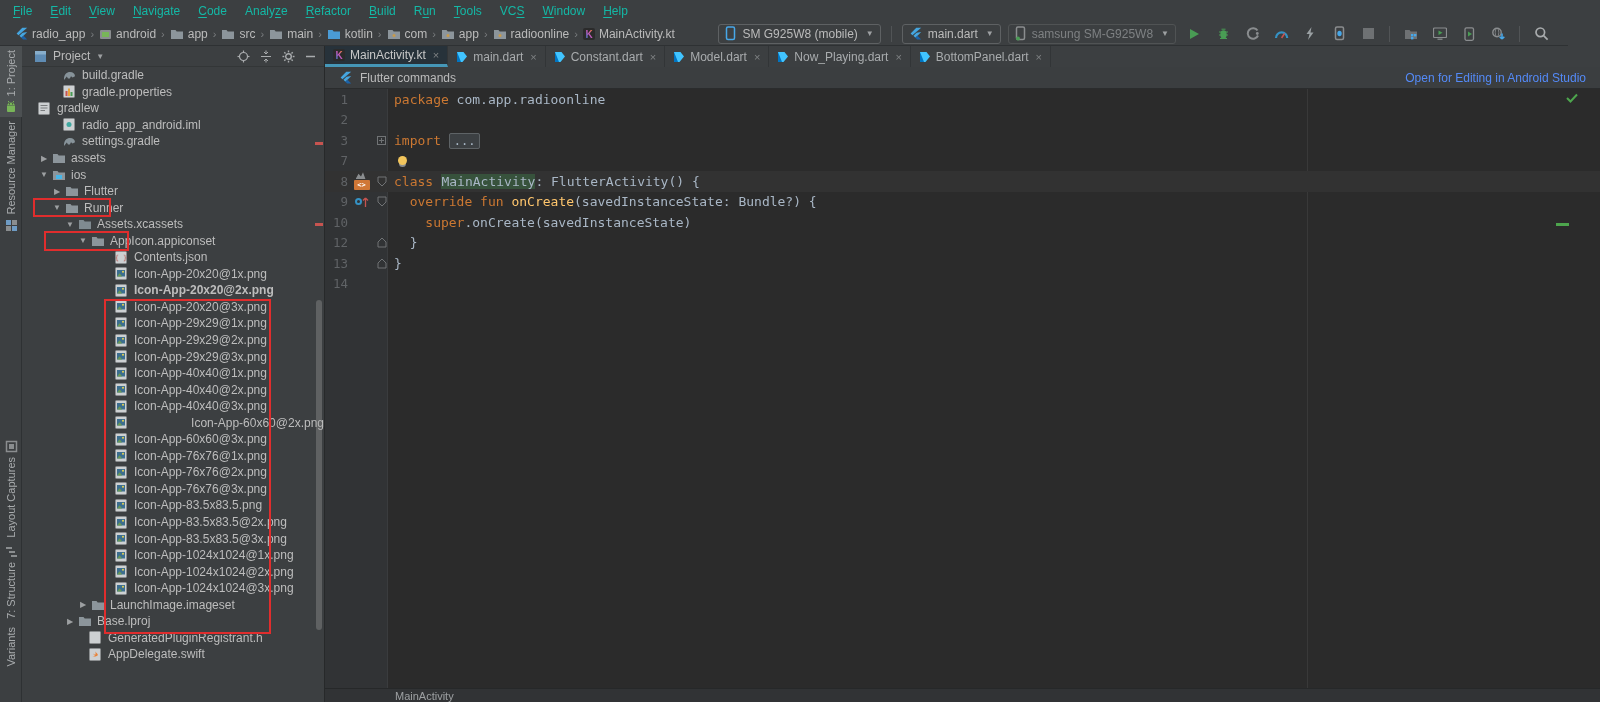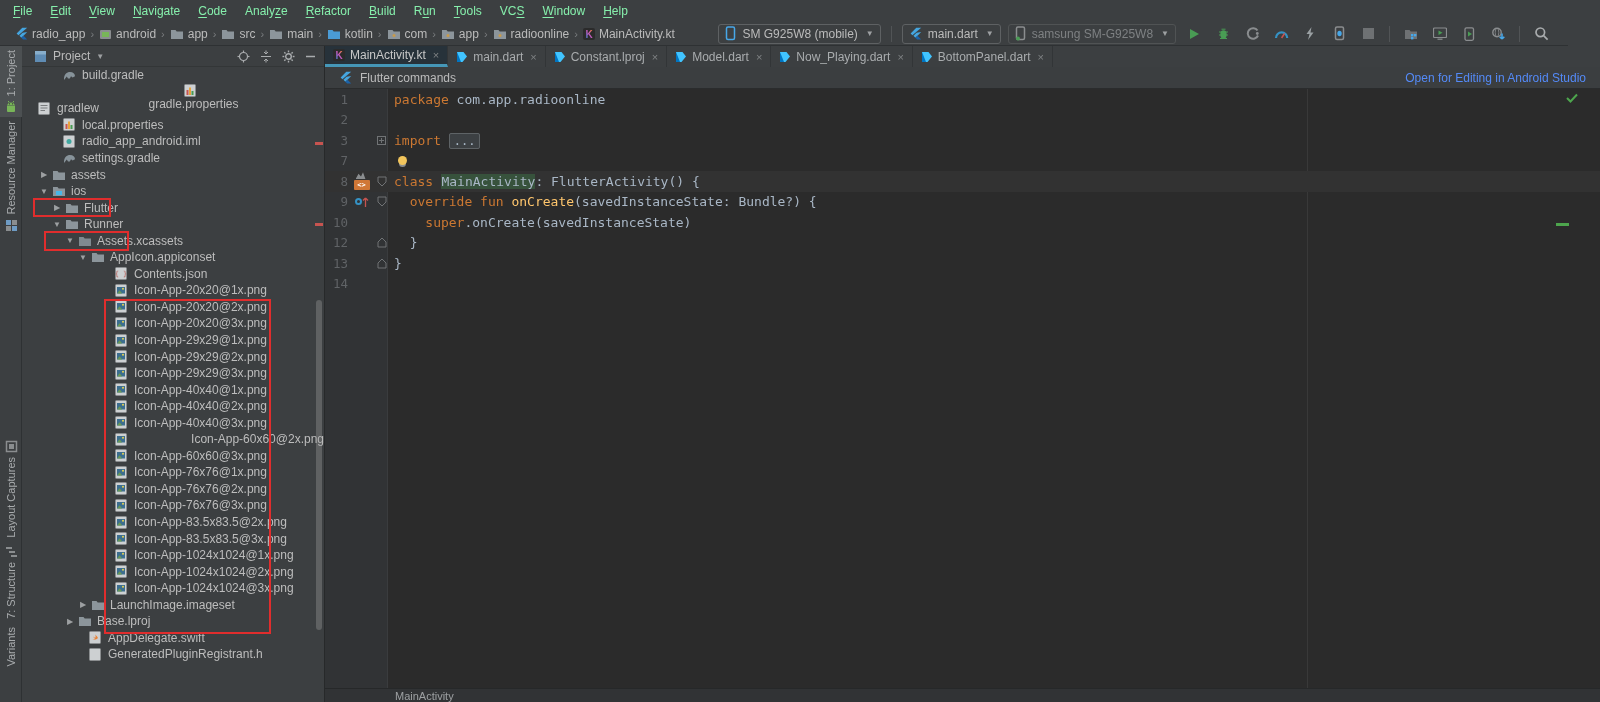--- a/index.html
+++ b/index.html
@@ -3,21 +3,21 @@
 <meta charset="utf-8">
 <style>
   * { margin:0; padding:0; box-sizing:border-box; }
   html,body { width:1600px; height:702px; overflow:hidden; background:#3C3F41;
     font-family:"Liberation Sans", sans-serif; font-size:12px; color:#BBBBBB; }
   .app { position:relative; width:1600px; height:702px; }
 
   
   .menubar { position:absolute; left:0; top:0; width:1600px; height:22px;
     display:flex; align-items:center; padding-left:4px; background:#3C3F41; }
-  .mitem { padding:0 9px; line-height:22px; color:#86efac; cursor:default; }
+  .mitem { padding:0 9px; line-height:22px; color:#14b8a6; cursor:default; }
   .mitem u { text-underline-offset:2px; }
 
   
   .toolbar2 { position:absolute; left:0; top:22px; width:1568px; height:24px;
     display:flex; align-items:center; justify-content:space-between;
     background:#3C3F41; border-bottom:1px solid #2E3133; padding:0 16px 0 14px; }
   .crumbs { display:flex; align-items:center; white-space:nowrap; overflow:hidden; }
   .crumb { display:flex; align-items:center; gap:4px; margin:0 1px; }
   .crumb .lbl { color:#BBBBBB; }
   .crumb .lbl.sq { text-decoration:underline; text-decoration-style:wavy;
@@ -482,21 +482,21 @@
     </div>
     <div class="tree">
         <div class="trow" style="padding-left: 41px;">
           <span class="ticn" style="display: inline-flex; align-items: center;">
             <svg width="13" height="11">
               <path d="M1 9c0-4.5 2.8-7 6-7 3 0 5 2 5 4.2L9.6 7.5 8 6.3 6.8 8.6H5L3.8 6.5 1 10z" fill="#87939A"></path>
             </svg>
           </span>
           <span>build.gradle</span>
         </div>
-        <div class="trow" style="padding-left: 41px; flex-direction: column;">
+        <div class="trow" style="padding-left: 41px;">
           <span class="ticn" style="display: inline-flex; align-items: center;">
             <svg width="12" height="13">
               <rect x="0.5" y="0.5" width="11" height="12" rx="1" fill="#CDD0D2" stroke="#8A8D8F"></rect>
               <rect x="2.5" y="6" width="2" height="5" fill="#C75450"></rect>
               <rect x="5" y="3.5" width="2" height="7.5" fill="#E8A33D"></rect>
               <rect x="7.5" y="7" width="2" height="4" fill="#499C54"></rect>
             </svg>
           </span>
           <span>gradle.properties</span>
         </div>
@@ -508,31 +508,20 @@
               <rect x="2.5" y="5.5" width="7" height="1" fill="#7A7D7F"></rect>
               <rect x="2.5" y="8" width="4.5" height="1" fill="#7A7D7F"></rect>
             </svg>
           </span>
           <span>gradlew</span>
         </div>
         <div class="trow" style="padding-left: 41px;">
           <span class="ticn" style="display: inline-flex; align-items: center;">
             <svg width="12" height="13">
               <rect x="0.5" y="0.5" width="11" height="12" rx="1" fill="#CDD0D2" stroke="#8A8D8F"></rect>
-              <rect x="2.5" y="6" width="2" height="5" fill="#C75450"></rect>
-              <rect x="5" y="3.5" width="2" height="7.5" fill="#E8A33D"></rect>
-              <rect x="7.5" y="7" width="2" height="4" fill="#499C54"></rect>
-            </svg>
-          </span>
-          <span>local.properties</span>
-        </div>
-        <div class="trow" style="padding-left: 41px;">
-          <span class="ticn" style="display: inline-flex; align-items: center;">
-            <svg width="12" height="13">
-              <rect x="0.5" y="0.5" width="11" height="12" rx="1" fill="#CDD0D2" stroke="#8A8D8F"></rect>
               <circle cx="6" cy="6.5" r="2.5" fill="#3FA8A0"></circle>
             </svg>
           </span>
           <span>radio_app_android.iml</span>
         </div>
         <div class="trow" style="padding-left: 41px;">
           <span class="ticn" style="display: inline-flex; align-items: center;">
             <svg width="13" height="11">
               <path d="M1 9c0-4.5 2.8-7 6-7 3 0 5 2 5 4.2L9.6 7.5 8 6.3 6.8 8.6H5L3.8 6.5 1 10z" fill="#87939A"></path>
             </svg>
@@ -607,21 +596,21 @@
           <span class="ticn" style="display: inline-flex; align-items: center;">
             <svg width="12" height="13">
               <rect x="0.5" y="0.5" width="11" height="12" rx="1" fill="#CDD0D2" stroke="#8A8D8F"></rect>
               <rect x="2" y="3" width="8" height="6.5" fill="#3C6E8F"></rect>
               <path d="M2 9.5l2.6-3.2 2.6 3.2z" fill="#6A9955"></path>
               <circle cx="8" cy="4.7" r="1" fill="#E8D44D"></circle>
             </svg>
           </span>
           <span>Icon-App-20x20@1x.png</span>
         </div>
-        <div class="trow" style="padding-left: 93px;">
+        <div class="trow" style="padding-left: 93px; font-weight: bold;">
           <span class="ticn" style="display: inline-flex; align-items: center;">
             <svg width="12" height="13">
               <rect x="0.5" y="0.5" width="11" height="12" rx="1" fill="#CDD0D2" stroke="#8A8D8F"></rect>
               <rect x="2" y="3" width="8" height="6.5" fill="#3C6E8F"></rect>
               <path d="M2 9.5l2.6-3.2 2.6 3.2z" fill="#6A9955"></path>
               <circle cx="8" cy="4.7" r="1" fill="#E8D44D"></circle>
             </svg>
           </span>
           <span>Icon-App-20x20@2x.png</span>
         </div>
@@ -749,20 +738,31 @@
         <div class="trow" style="padding-left: 93px;">
           <span class="ticn" style="display: inline-flex; align-items: center;">
             <svg width="12" height="13">
               <rect x="0.5" y="0.5" width="11" height="12" rx="1" fill="#CDD0D2" stroke="#8A8D8F"></rect>
               <rect x="2" y="3" width="8" height="6.5" fill="#3C6E8F"></rect>
               <path d="M2 9.5l2.6-3.2 2.6 3.2z" fill="#6A9955"></path>
               <circle cx="8" cy="4.7" r="1" fill="#E8D44D"></circle>
             </svg>
           </span>
           <span>Icon-App-76x76@3x.png</span>
+        </div>
+        <div class="trow" style="padding-left: 93px;">
+          <span class="ticn" style="display: inline-flex; align-items: center;">
+            <svg width="12" height="13">
+              <rect x="0.5" y="0.5" width="11" height="12" rx="1" fill="#CDD0D2" stroke="#8A8D8F"></rect>
+              <rect x="2" y="3" width="8" height="6.5" fill="#3C6E8F"></rect>
+              <path d="M2 9.5l2.6-3.2 2.6 3.2z" fill="#6A9955"></path>
+              <circle cx="8" cy="4.7" r="1" fill="#E8D44D"></circle>
+            </svg>
+          </span>
+          <span>Icon-App-83.5x83.5.png</span>
         </div>
         <div class="trow" style="padding-left: 93px;">
           <span class="ticn" style="display: inline-flex; align-items: center;">
             <svg width="12" height="13">
               <rect x="0.5" y="0.5" width="11" height="12" rx="1" fill="#CDD0D2" stroke="#8A8D8F"></rect>
               <rect x="2" y="3" width="8" height="6.5" fill="#3C6E8F"></rect>
               <path d="M2 9.5l2.6-3.2 2.6 3.2z" fill="#6A9955"></path>
               <circle cx="8" cy="4.7" r="1" fill="#E8D44D"></circle>
             </svg>
           </span>
@@ -827,32 +827,32 @@
             <svg width="14" height="12">
               <path fill="#8C959B" d="M1 2h4.5l1.2 1.6H13V11H1z"></path>
             </svg>
           </span>
           <span>Base.lproj</span>
         </div>
         <div class="trow" style="padding-left: 67px;">
           <span class="ticn" style="display: inline-flex; align-items: center;">
             <svg width="12" height="13">
               <rect x="0.5" y="0.5" width="11" height="12" rx="1" fill="#CDD0D2" stroke="#8A8D8F"></rect>
+            </svg>
+          </span>
+          <span>GeneratedPluginRegistrant.h</span>
+        </div>
+        <div class="trow" style="padding-left: 67px;">
+          <span class="ticn" style="display: inline-flex; align-items: center;">
+            <svg width="12" height="13">
+              <rect x="0.5" y="0.5" width="11" height="12" rx="1" fill="#CDD0D2" stroke="#8A8D8F"></rect>
               <path d="M3 8c2 1 4 1 6-1-1-2-3-3.5-3-3.5C7.5 5.5 6 7 6 7 5 6 4 5.5 4 5.5 5 7 6 8 6 8 5 8.5 4 8.3 3 8z" fill="#E8833A"></path>
             </svg>
           </span>
           <span>AppDelegate.swift</span>
-        </div>
-        <div class="trow" style="padding-left: 67px;">
-          <span class="ticn" style="display: inline-flex; align-items: center;">
-            <svg width="12" height="13">
-              <rect x="0.5" y="0.5" width="11" height="12" rx="1" fill="#CDD0D2" stroke="#8A8D8F"></rect>
-            </svg>
-          </span>
-          <span>GeneratedPluginRegistrant.h</span>
         </div>
       </div>
     <div class="annbox ann-ios"></div>
     <div class="annbox ann-runner"></div>
     <div class="annbox ann-icons"></div>
     <div class="pscroll"></div>
     <div class="perr" style="top:96px"></div>
     <div class="perr" style="top:177px"></div>
   </div>
 
@@ -878,21 +878,21 @@
           <span>main.dart</span>
           <span class="x">×</span>
         </div>
         <div class="tab">
           <span style="display: inline-flex; align-items: center;">
             <svg width="12" height="12">
               <path d="M1 1h6.5L11 5.5 6.5 11H1z" fill="#41C4FF"></path>
               <path d="M1 1l4 10H1z" fill="#0175C2"></path>
             </svg>
           </span>
-          <span>Constant.lproj</span>
+          <span>Constant.dart</span>
           <span class="x">×</span>
         </div>
         <div class="tab">
           <span style="display: inline-flex; align-items: center;">
             <svg width="12" height="12">
               <path d="M1 1h6.5L11 5.5 6.5 11H1z" fill="#41C4FF"></path>
               <path d="M1 1l4 10H1z" fill="#0175C2"></path>
             </svg>
           </span>
           <span>Model.dart</span>

